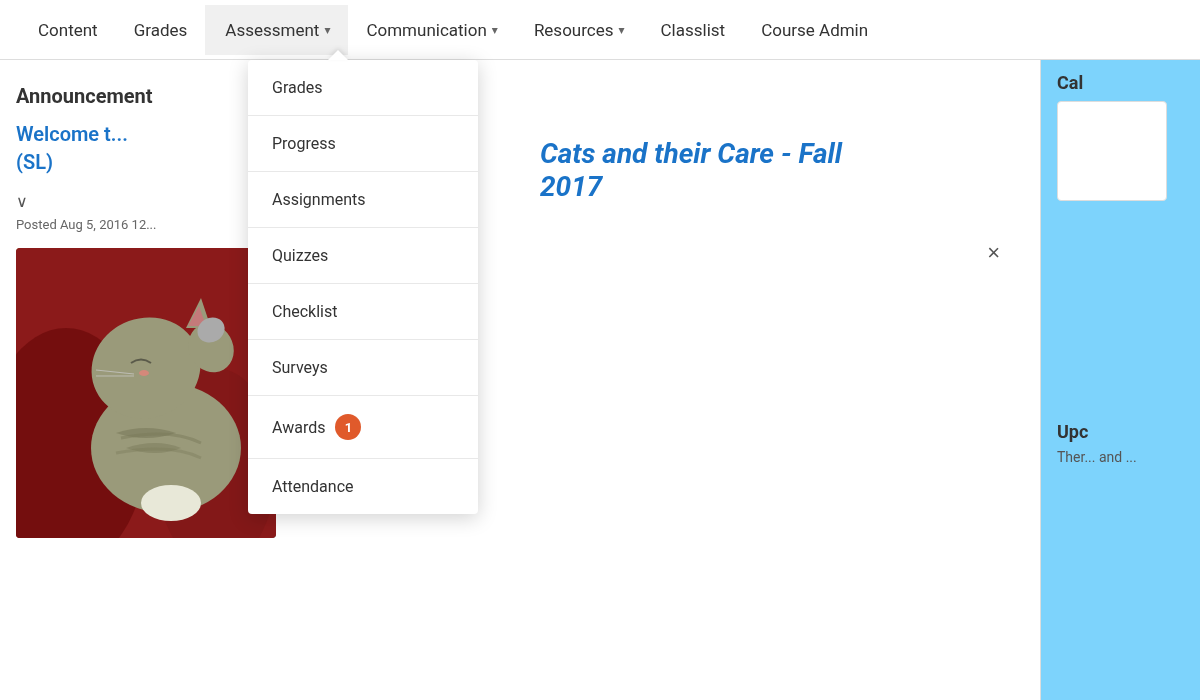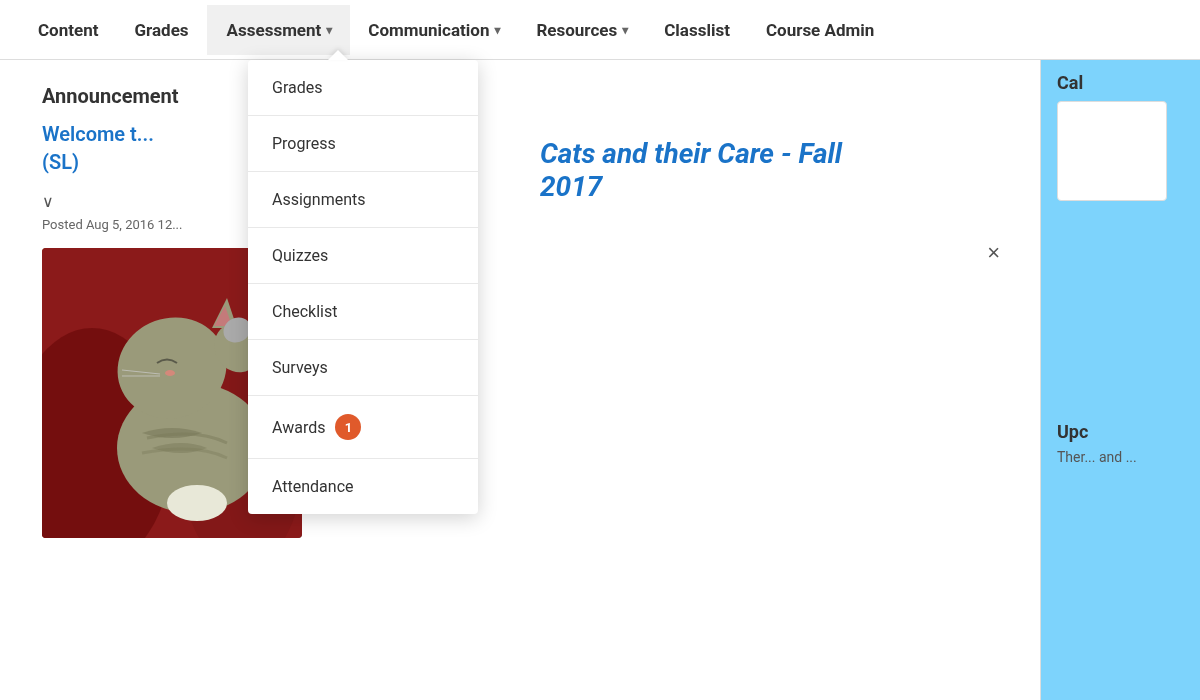--- a/index.html
+++ b/index.html
@@ -25,40 +25,39 @@
     }
     .nav-item {
       font-size: 17px;
       color: #333;
       padding: 0 18px;
       cursor: pointer;
       height: 50px;
       display: flex;
       align-items: center;
       white-space: nowrap;
-      font-weight: bold;
     }
     .nav-item.active { background: #f0f0f0; padding-left: 20px; }
     .nav-item .arrow {
       margin-left: 5px;
       font-size: 12px;
       color: #666;
     }
 
     
     .main-content {
       display: flex;
       height: calc(700px - 60px);
       position: relative;
     }
 
     
     .left-panel {
       flex: 1;
-      padding: 24px 42px;
+      padding: 24px 16px;
       background: #fff;
       position: relative;
     }
 
     .announcements-label {
       font-size: 20px;
       font-weight: 700;
       color: #333;
       margin-bottom: 12px;
     }

